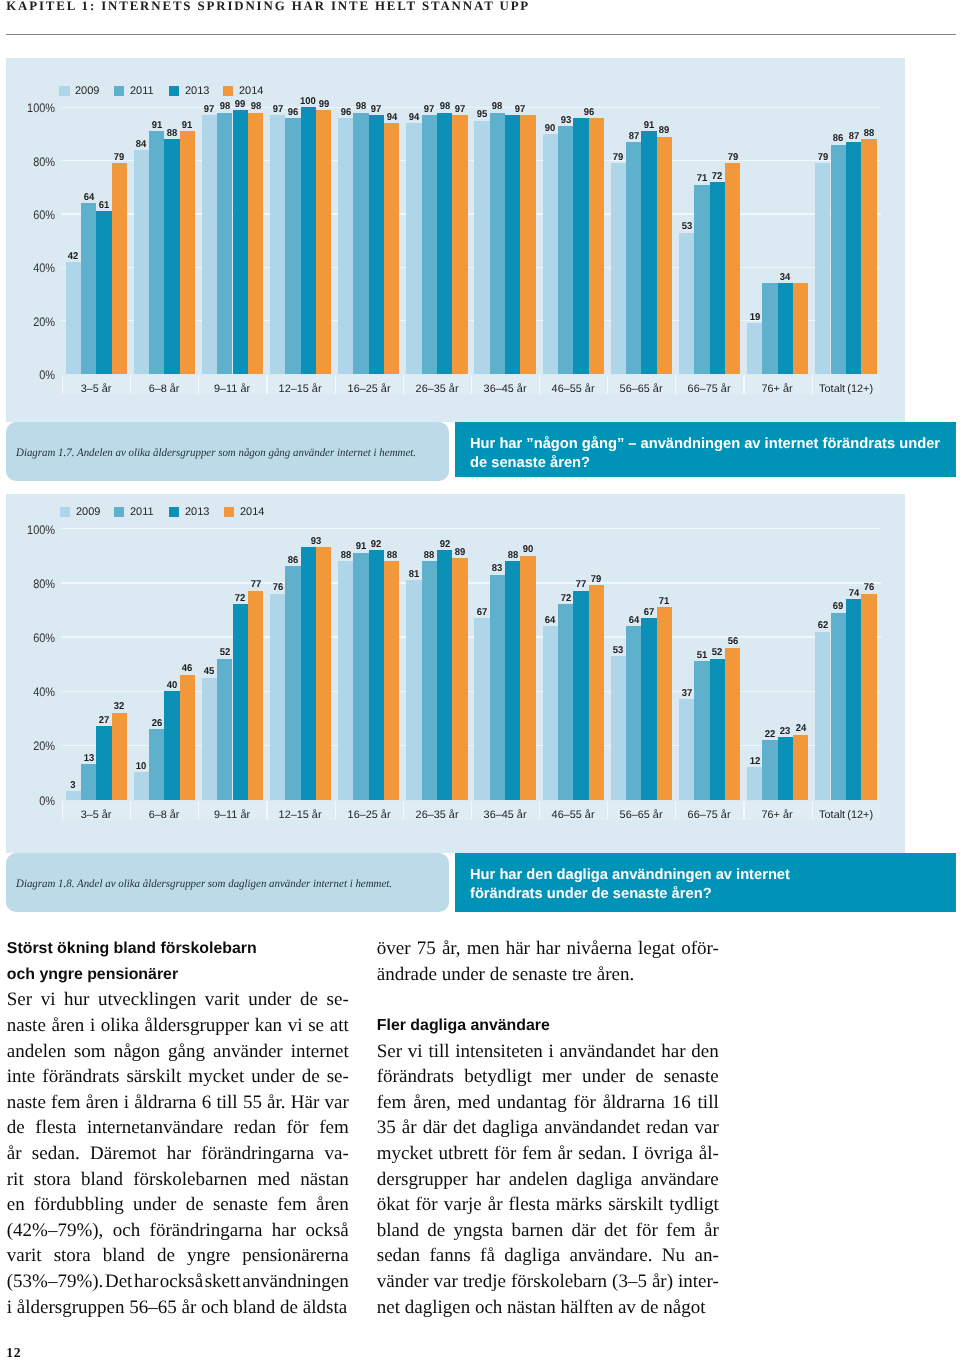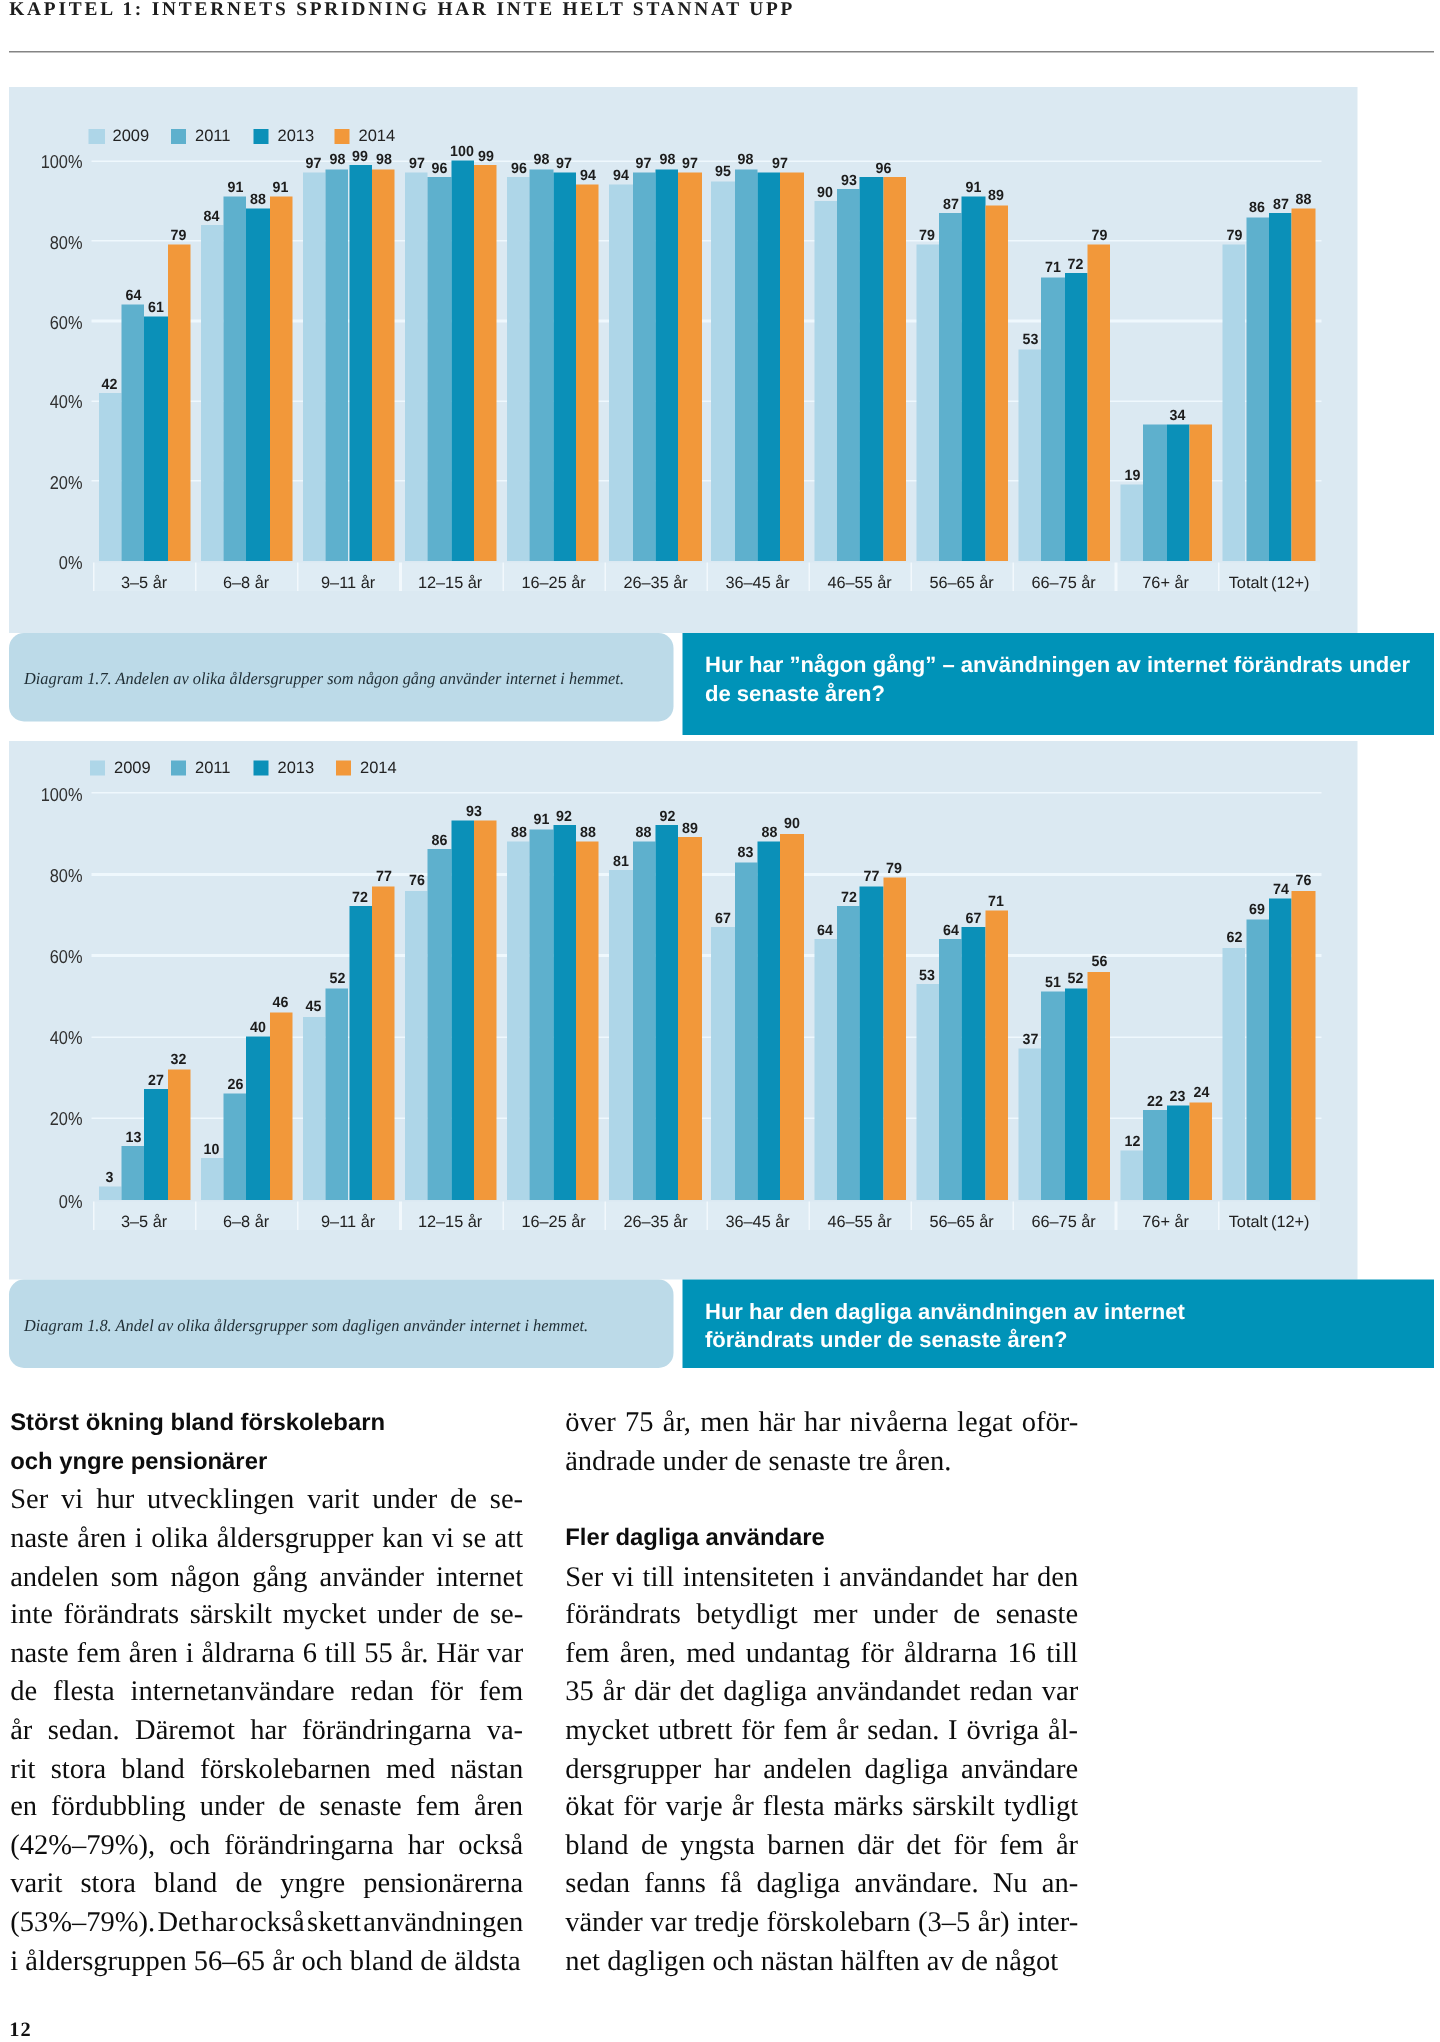--- a/index.html
+++ b/index.html
@@ -202,21 +202,21 @@
       <div class="lgsw" style="left:108px;top:27.9px;background:#5eb0cd;"></div>
       <div class="lgtx" style="left:124px;top:26.5px;">2011</div>
       <div class="lgsw" style="left:162.6px;top:27.9px;background:#0b90b8;"></div>
       <div class="lgtx" style="left:178.6px;top:26.5px;">2013</div>
       <div class="lgsw" style="left:217.2px;top:27.9px;background:#f2983a;"></div>
       <div class="lgtx" style="left:233.2px;top:26.5px;">2014</div>
     </div>
   <div class="capband" style="left:6px;top:422px;width:443px;height:59px;">
     <div class="captxt" style="top:25.0px;">Diagram 1.7. Andelen av olika åldersgrupper som någon gång använder internet i hemmet.</div>
   </div>
-  <div class="tealbox" style="left:455px;top:422px;width:501px;height:68px;">
+  <div class="tealbox" style="left:455px;top:422px;width:501px;height:55px;">
     <div class="tealtxt" id="q1">
         <div>Hur har ”någon gång” – användningen av internet förändrats under</div>
         <div>de senaste åren?</div>
       </div>
   </div>
 
   <div class="chartbox" id="chart2" style="left:6px;top:494px;width:899px;height:359px;">
       <div class="ytick" style="left:0px;width:49px;top:299.6px;">0%</div>
       <div class="gline" style="left:55.4px;top:250.78000000000003px;width:819.3000000000001px;"></div>
       <div class="ytick" style="left:0px;width:49px;top:245.38000000000002px;">20%</div>

